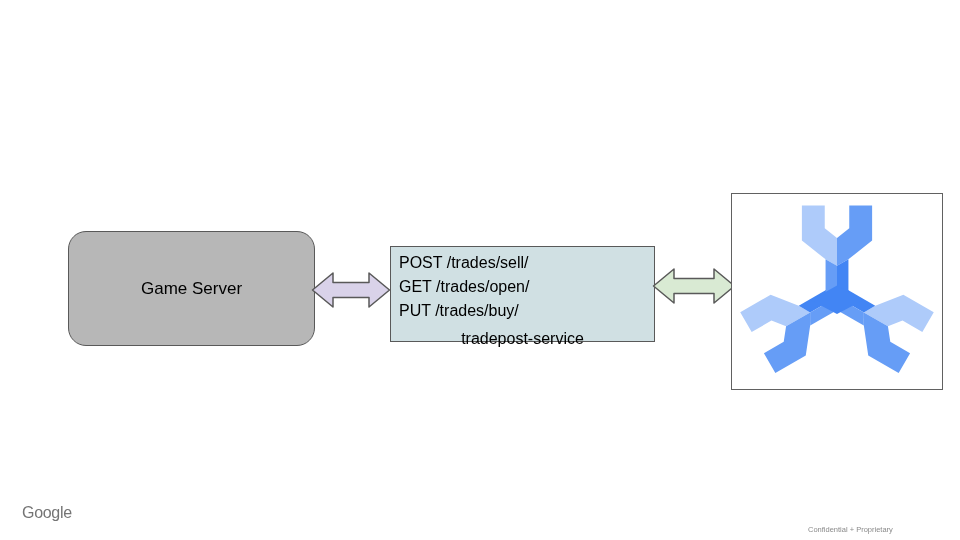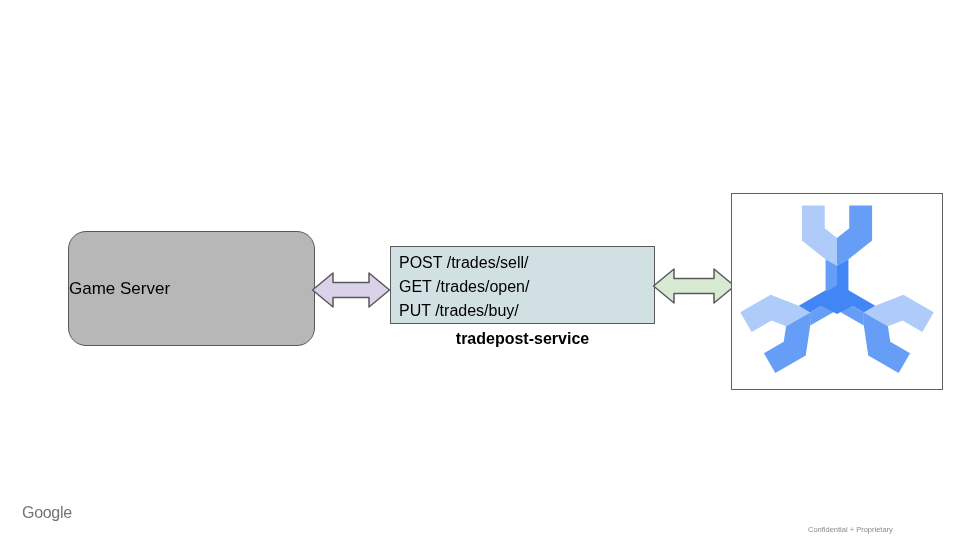--- a/index.html
+++ b/index.html
@@ -4,33 +4,33 @@
 <style>
   html,body{margin:0;padding:0;background:#e8e8e8;}
   .slide{
     position:relative;width:960px;height:540px;background:#ffffff;
     font-family:"Liberation Sans","DejaVu Sans",sans-serif;overflow:hidden;
   }
   
   .game-server{
     position:absolute;left:68px;top:231px;width:247px;height:115px;
     background:var(--gray_fill);border:1.5px solid var(--stroke);
-    border-radius:18px;display:flex;align-items:center;
+    border-radius:18px;display:flex;align-items:center;justify-content:center;
     font-size:17px;color:var(--text);box-sizing:border-box;
   }
   
   .service-box{
-    position:absolute;left:390px;top:246px;width:265px;height:78px;
+    position:absolute;left:390px;top:246px;width:265px;height:96px;
     background:var(--cyan_fill);border:1.5px solid var(--stroke);
     box-sizing:border-box;padding:4px 0 0 8px;
     font-size:16px;line-height:24px;color:var(--text);
   }
   .service-label{
     position:absolute;left:390px;top:330px;width:265px;text-align:center;
-    font-size:16px;font-weight:bold;color:var(--text);
+    font-size:16px;font-weight:normal;color:var(--text);
   }
   .arrow-svg{position:absolute;}
   .arrow-purple polygon{fill:var(--purple_fill);stroke:var(--stroke);stroke-width:1.5;stroke-linejoin:round;}
   .arrow-green polygon{fill:var(--green_fill);stroke:var(--stroke);stroke-width:1.5;stroke-linejoin:round;}
   
   .spanner-card{
     position:absolute;left:731px;top:193px;width:212px;height:197px;
     background:#ffffff;border:1px solid var(--box_border);box-sizing:border-box;
     display:flex;align-items:center;justify-content:center;
   }

